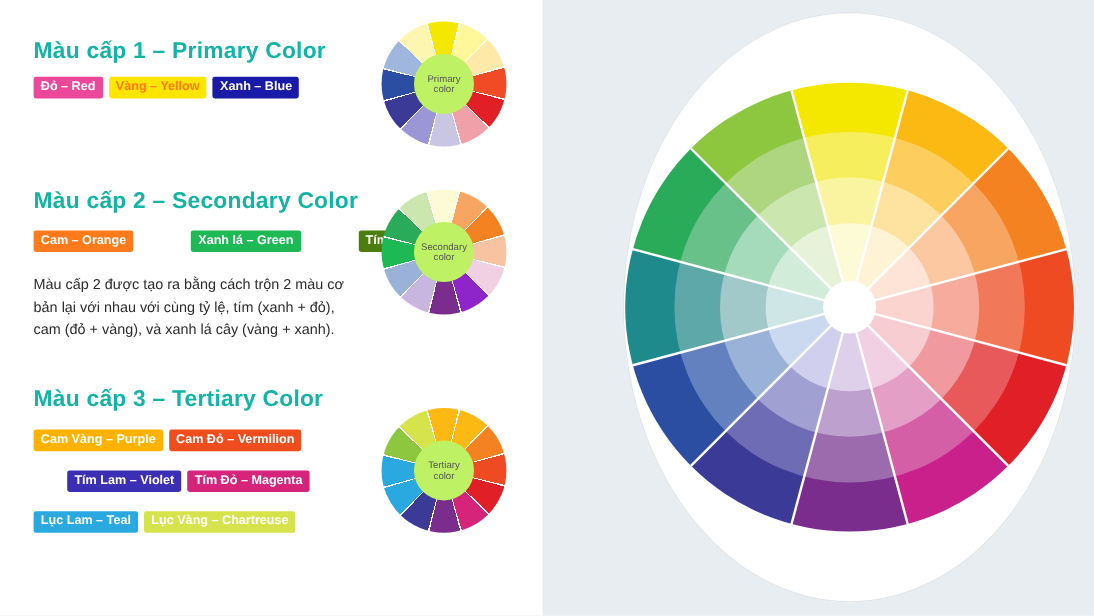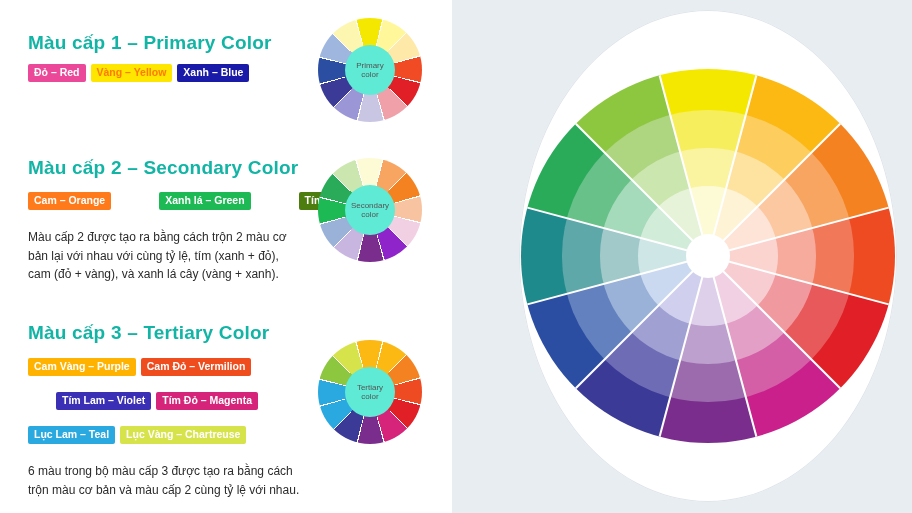--- a/index.html
+++ b/index.html
@@ -10,21 +10,21 @@
   
   #left{position:absolute;left:0;top:0;width:452px;height:387px;background:#ffffff;}
   .sec-title{position:absolute;font-size:19px;font-weight:bold;color:#12b5a5;letter-spacing:.2px;white-space:nowrap;}
   .chiplist{position:absolute;display:flex;gap:5px;align-items:center;flex-wrap:nowrap;}
   .chip{font-size:10.5px;font-weight:bold;padding:3px 6px;border-radius:2px;white-space:nowrap;line-height:1.1;}
   .para{position:absolute;font-size:12px;color:#2b2b2b;line-height:1.55;width:270px;}
 
   
   .wheel{position:absolute;width:104px;height:104px;border-radius:50%;}
   .wheel .hole{position:absolute;left:50%;top:50%;transform:translate(-50%,-50%);
-      width:50px;height:50px;border-radius:50%;background:#5eead4;
+      width:50px;height:50px;border-radius:50%;background:#bef264;
       display:flex;align-items:center;justify-content:center;text-align:center;
       font-size:8px;color:#555;line-height:1.15;}
   .wheel .ring{position:absolute;inset:0;border-radius:50%;}
 
   
   #right{position:absolute;left:452px;top:0;width:460px;height:513px;background:#e8edf2;}
   #bigwheel{position:absolute;left:67px;top:10px;width:378px;height:492px;border-radius:50%;
             background:#ffffff;box-shadow:0 0 0 1px #dfe5ea inset;}
   .bw-layer{position:absolute;border-radius:50%;}
   .bw-center{position:absolute;left:50%;top:50%;transform:translate(-50%,-50%);
@@ -59,21 +59,20 @@
         <span class="chip" style="background: rgb(240, 77, 30); color: rgb(255, 255, 255);">Cam Đỏ – Vermilion</span>
       </div>
     <div class="chiplist" id="chips-2b" style="left:28px;top:392px;padding-left:28px;">
         <span class="chip" style="background: rgb(59, 47, 181); color: rgb(255, 255, 255);">Tím Lam – Violet</span>
         <span class="chip" style="background: rgb(214, 36, 122); color: rgb(255, 255, 255);">Tím Đỏ – Magenta</span>
       </div>
     <div class="chiplist" id="chips-2c" style="left:28px;top:426px;">
         <span class="chip" style="background: rgb(42, 169, 224); color: rgb(255, 255, 255);">Lục Lam – Teal</span>
         <span class="chip" style="background: rgb(215, 227, 74); color: rgb(255, 255, 255);">Lục Vàng – Chartreuse</span>
       </div>
-    <div class="para" style="left:28px;top:462px;width:280px;">6 màu trong bộ màu cấp 3 được tạo ra bằng cách trộn màu cơ bản và màu cấp 2 cùng tỷ lệ với nhau.</div>
 
     <div class="wheel" id="wheel-0" style="left:318px;top:18px;">
       <div class="ring" style="background: conic-gradient(from -15deg, rgb(245, 232, 0) 0deg, rgb(245, 232, 0) 28.5deg, rgb(255, 255, 255) 28.5deg, rgb(255, 255, 255) 30deg, rgb(255, 247, 153) 30deg, rgb(255, 247, 153) 58.5deg, rgb(255, 255, 255) 58.5deg, rgb(255, 255, 255) 60deg, rgb(255, 233, 168) 60deg, rgb(255, 233, 168) 88.5deg, rgb(255, 255, 255) 88.5deg, rgb(255, 255, 255) 90deg, rgb(240, 75, 36) 90deg, rgb(240, 75, 36) 118.5deg, rgb(255, 255, 255) 118.5deg, rgb(255, 255, 255) 120deg, rgb(224, 31, 38) 120deg, rgb(224, 31, 38) 148.5deg, rgb(255, 255, 255) 148.5deg, rgb(255, 255, 255) 150deg, rgb(240, 160, 168) 150deg, rgb(240, 160, 168) 178.5deg, rgb(255, 255, 255) 178.5deg, rgb(255, 255, 255) 180deg, rgb(201, 198, 228) 180deg, rgb(201, 198, 228) 208.5deg, rgb(255, 255, 255) 208.5deg, rgb(255, 255, 255) 210deg, rgb(155, 151, 214) 210deg, rgb(155, 151, 214) 238.5deg, rgb(255, 255, 255) 238.5deg, rgb(255, 255, 255) 240deg, rgb(59, 58, 150) 240deg, rgb(59, 58, 150) 268.5deg, rgb(255, 255, 255) 268.5deg, rgb(255, 255, 255) 270deg, rgb(43, 78, 162) 270deg, rgb(43, 78, 162) 298.5deg, rgb(255, 255, 255) 298.5deg, rgb(255, 255, 255) 300deg, rgb(159, 182, 223) 300deg, rgb(159, 182, 223) 328.5deg, rgb(255, 255, 255) 328.5deg, rgb(255, 255, 255) 330deg, rgb(253, 246, 176) 330deg, rgb(253, 246, 176) 358.5deg, rgb(255, 255, 255) 358.5deg, rgb(255, 255, 255) 360deg);"></div>
       <div class="hole">
         <span><span>Primary</span><br><span>color</span></span>
       </div>
     </div>
 
     <div class="wheel" id="wheel-1" style="left:318px;top:158px;">
       <div class="ring" style="background: conic-gradient(from -15deg, rgb(253, 251, 214) 0deg, rgb(253, 251, 214) 28.5deg, rgb(255, 255, 255) 28.5deg, rgb(255, 255, 255) 30deg, rgb(247, 165, 97) 30deg, rgb(247, 165, 97) 58.5deg, rgb(255, 255, 255) 58.5deg, rgb(255, 255, 255) 60deg, rgb(245, 130, 32) 60deg, rgb(245, 130, 32) 88.5deg, rgb(255, 255, 255) 88.5deg, rgb(255, 255, 255) 90deg, rgb(247, 195, 160) 90deg, rgb(247, 195, 160) 118.5deg, rgb(255, 255, 255) 118.5deg, rgb(255, 255, 255) 120deg, rgb(242, 208, 228) 120deg, rgb(242, 208, 228) 148.5deg, rgb(255, 255, 255) 148.5deg, rgb(255, 255, 255) 150deg, rgb(142, 36, 201) 150deg, rgb(142, 36, 201) 178.5deg, rgb(255, 255, 255) 178.5deg, rgb(255, 255, 255) 180deg, rgb(123, 45, 142) 180deg, rgb(123, 45, 142) 208.5deg, rgb(255, 255, 255) 208.5deg, rgb(255, 255, 255) 210deg, rgb(201, 182, 224) 210deg, rgb(201, 182, 224) 238.5deg, rgb(255, 255, 255) 238.5deg, rgb(255, 255, 255) 240deg, rgb(154, 177, 216) 240deg, rgb(154, 177, 216) 268.5deg, rgb(255, 255, 255) 268.5deg, rgb(255, 255, 255) 270deg, rgb(29, 185, 84) 270deg, rgb(29, 185, 84) 298.5deg, rgb(255, 255, 255) 298.5deg, rgb(255, 255, 255) 300deg, rgb(42, 171, 90) 300deg, rgb(42, 171, 90) 328.5deg, rgb(255, 255, 255) 328.5deg, rgb(255, 255, 255) 330deg, rgb(203, 230, 174) 330deg, rgb(203, 230, 174) 358.5deg, rgb(255, 255, 255) 358.5deg, rgb(255, 255, 255) 360deg);"></div>

